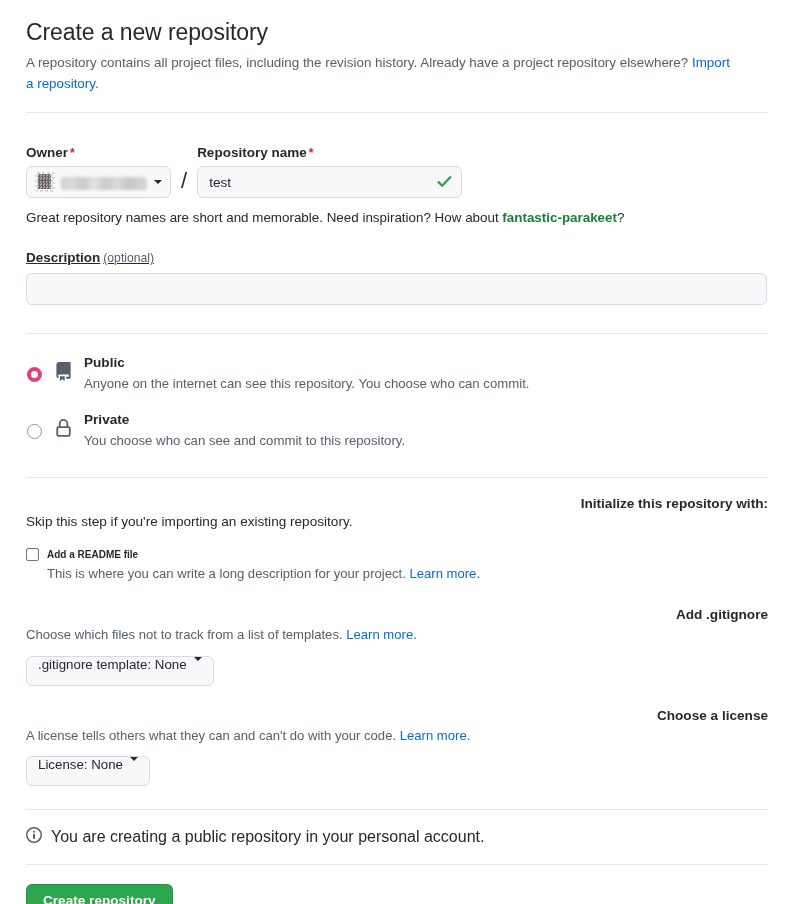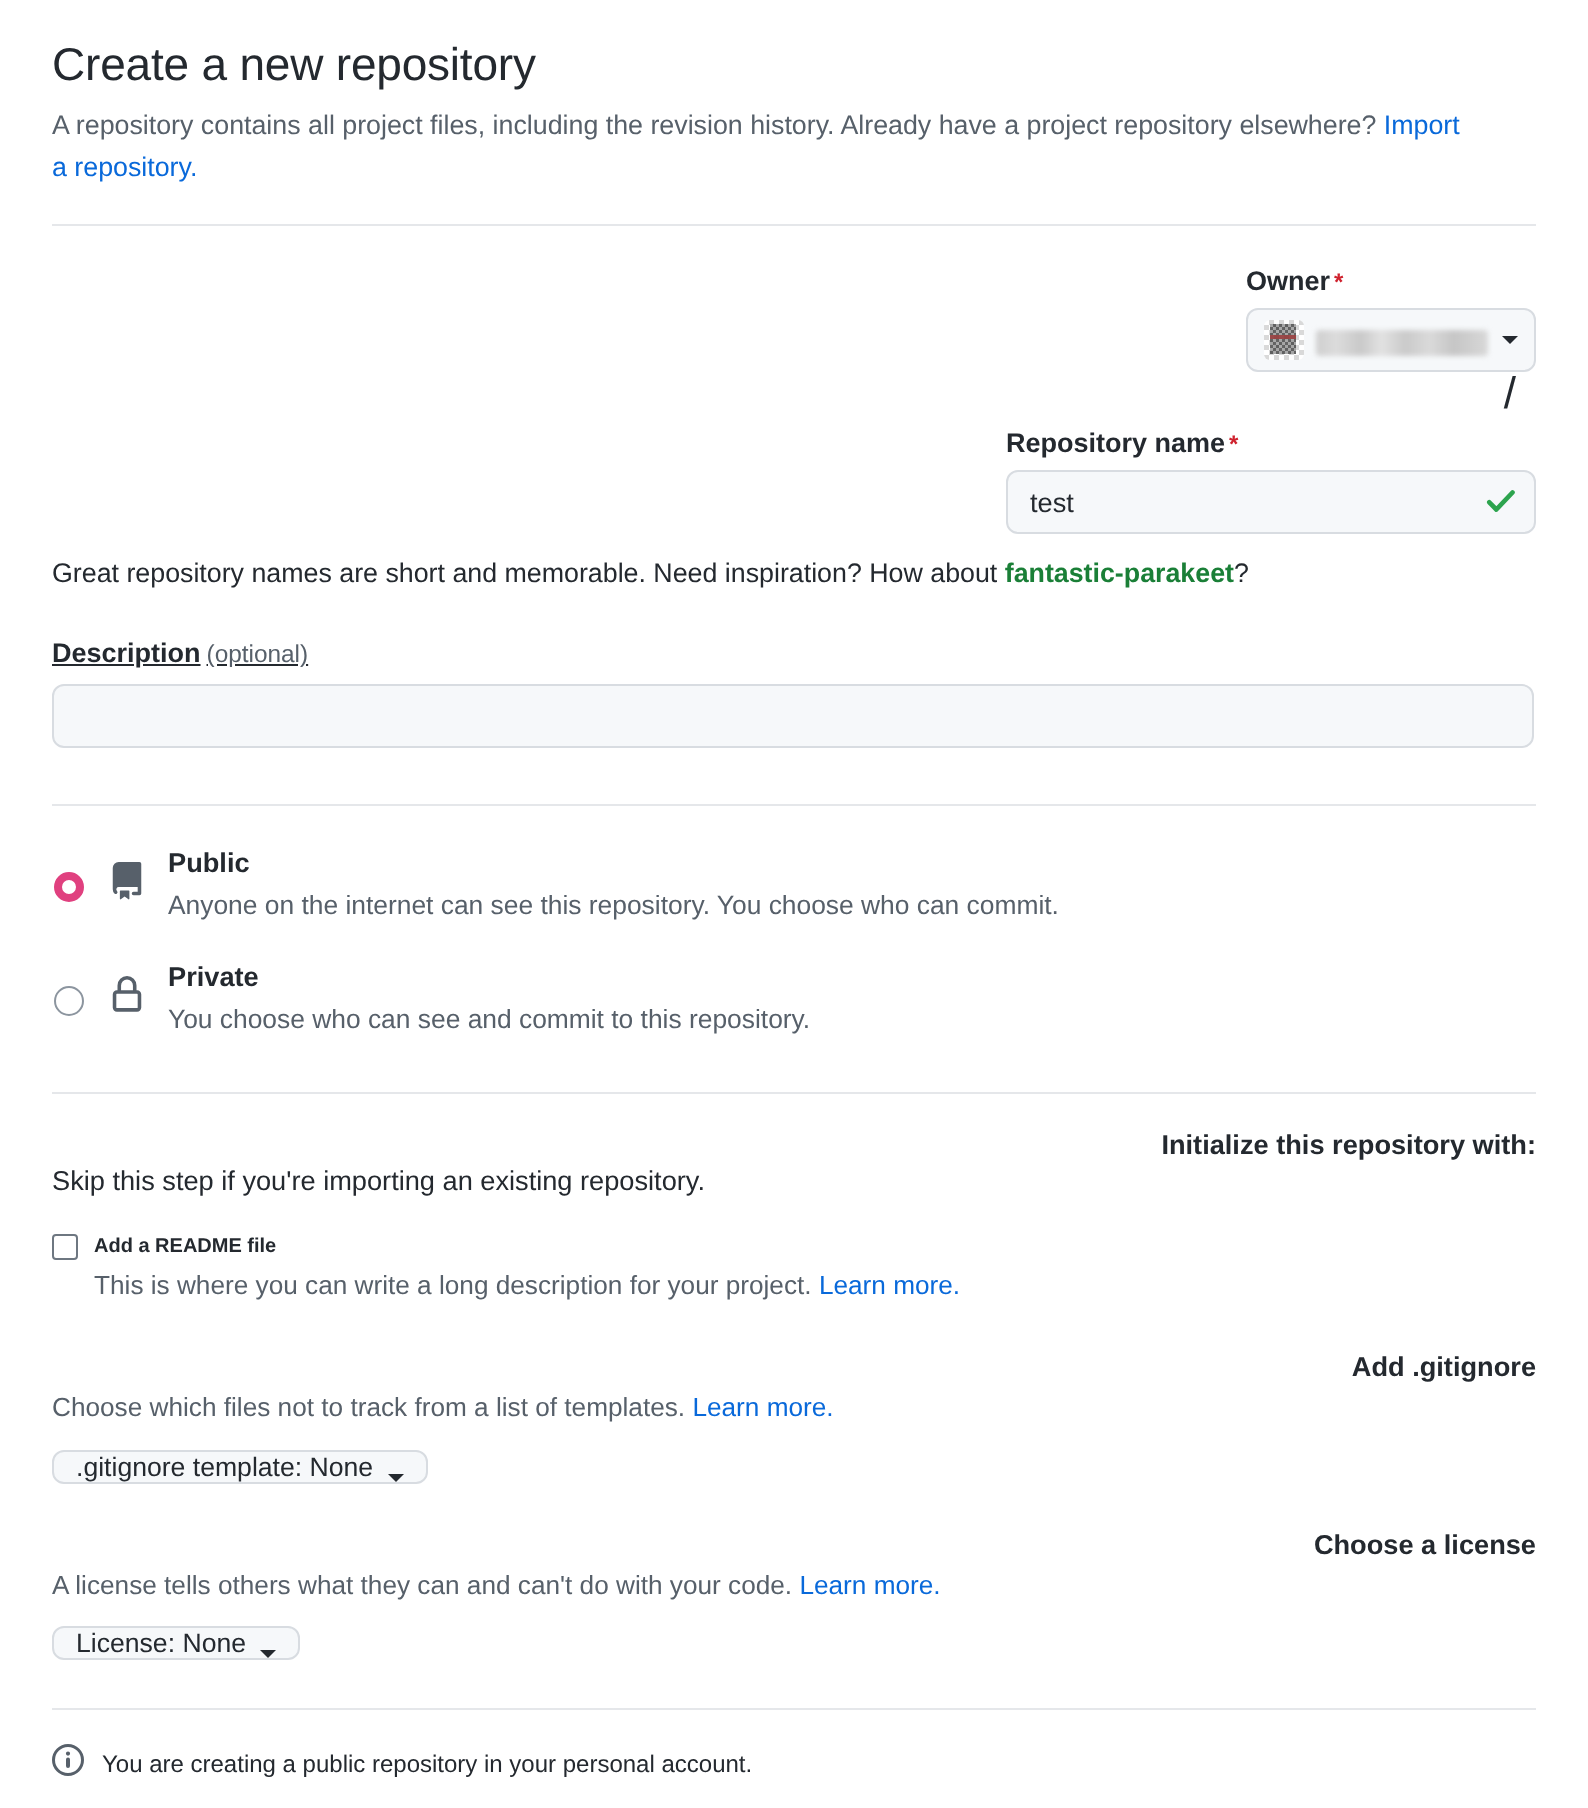--- a/index.html
+++ b/index.html
@@ -257,40 +257,40 @@
   }
   .sub-desc-plain {
     font-size: 13.1px;
     color: #57606a;
     margin-top: 3px;
     line-height: 1.5;
   }
 
   .dropdown-btn {
     display: inline-flex;
-    align-items: flex-end;
+    align-items: flex-start;
     gap: 6px;
-    height: 17px;
+    height: 30px;
     background: #f6f8fa;
     border: 1px solid #d8dce1;
     border-radius: 6px;
     padding: 0 11px;
     font-size: 13.3px;
     color: #24292f;
     font-family: "Liberation Sans", sans-serif;
     cursor: pointer;
   }
   .dropdown-btn .caret { border-top-color: #24292f; }
 
   
   .info-row {
     display: flex;
     align-items: center;
     gap: 9px;
-    font-size: 12px;
+    font-size: 16px;
     color: #24292f;
   }
   .create-btn {
     background: #2da44e;
     border: 1px solid rgba(27,31,36,0.15);
     border-radius: 6px;
     color: #ffffff;
     font-family: "Liberation Sans", sans-serif;
     font-size: 13.6px;
     font-weight: bold;
@@ -306,21 +306,21 @@
 
   
   <h1 class="page-title">Create a new repository</h1>
   <p class="page-subtitle">
     <span>A repository contains all project files, including the revision history. Already have a project repository elsewhere? </span><a href="#" class="link">Import a repository.</a>
   </p>
 
   <div class="divider" style="margin-top:18px;"></div>
 
   
-  <div class="owner-row" style="margin-top:20px;flex-direction:column;">
+  <div class="owner-row" style="margin-top:32px;">
     <div class="owner-col">
       <label class="field-label">
         <span>Owner</span><span class="req">*</span>
       </label>
       <div class="owner-select">
         <span class="avatar"></span>
         <span class="owner-name-blur"></span>
         <span class="caret"></span>
       </div>
     </div>

